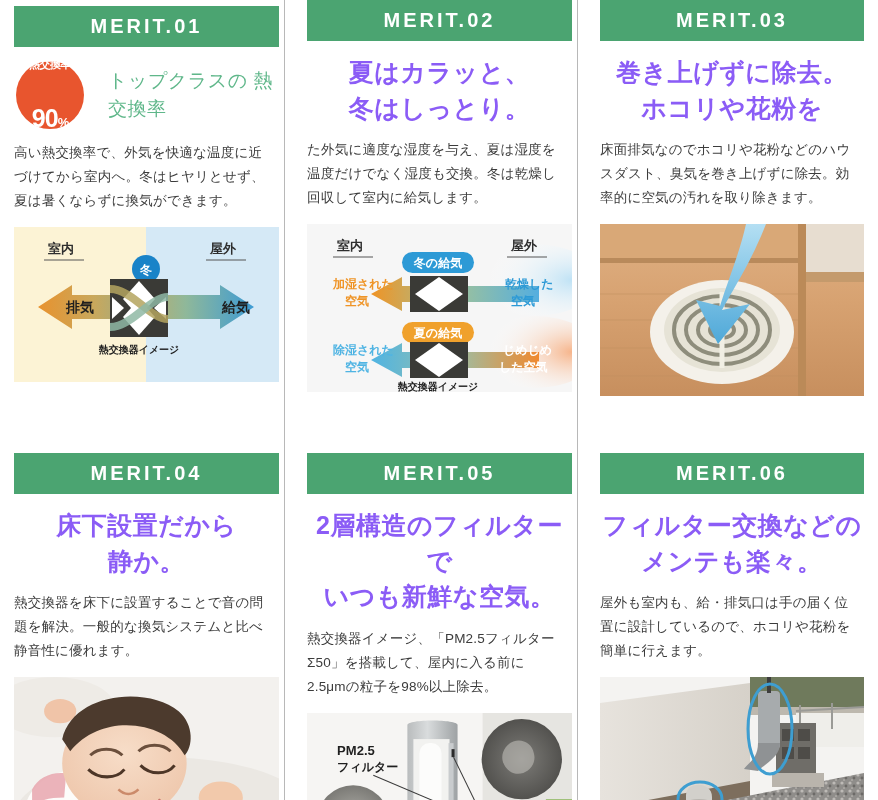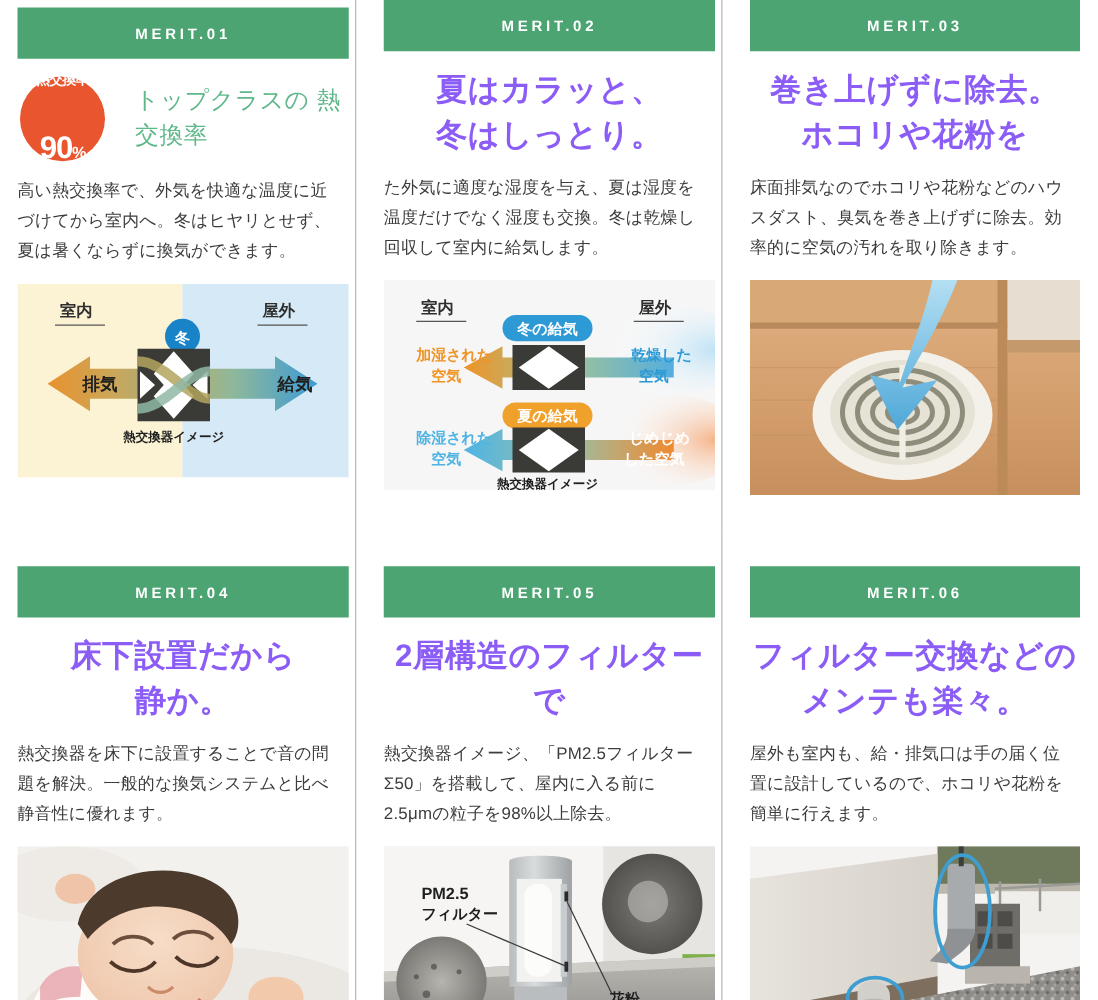--- a/index.html
+++ b/index.html
@@ -30,21 +30,21 @@
   .cell.col1.row1 { padding-top: 6px; }
   .cell.row2 { padding-top: 28px; }
 
   .merit-bar {
     height: 41px;
     background: #4ba471;
     display: flex;
     align-items: center;
     justify-content: center;
     color: #ffffff;
-    font-size: 12px;
+    font-size: 20px;
     font-weight: bold;
     letter-spacing: 3px;
     margin-bottom: 14px;
   }
 
   .headline {
     color: #8b5cf6;
     font-size: 25px;
     font-weight: bold;
     line-height: 1.42;
@@ -334,20 +334,21 @@
         <path d="M196 132 C214 138 238 150 248 158 L180 158 Z" fill="#fdfcfa"></path>
         <path d="M190 148 C208 146 226 152 236 158 L186 158 Z" fill="#e8a6ae" opacity="0.7"></path>
       </svg>
     </div>
   </div>
 
   <div class="cell col2 row2">
     <div class="merit-bar">MERIT.05</div>
     <div class="headline">
       <span class="ln">2層構造のフィルターで</span>
+      <span class="ln">いつも新鮮な空気。</span>
     </div>
     <div class="body-text">
       <span class="ln">熱交換器イメージ、「PM2.5フィルター</span>
       <span class="ln">Σ50」を搭載して、屋内に入る前に</span>
       <span class="ln">2.5μmの粒子を98%以上除去。</span>
     </div>
     <div class="figure photo-frame">
       <svg viewBox="0 0 264 158">
         <defs>
           <linearGradient id="hood" x1="0" y1="0" x2="1" y2="0">

